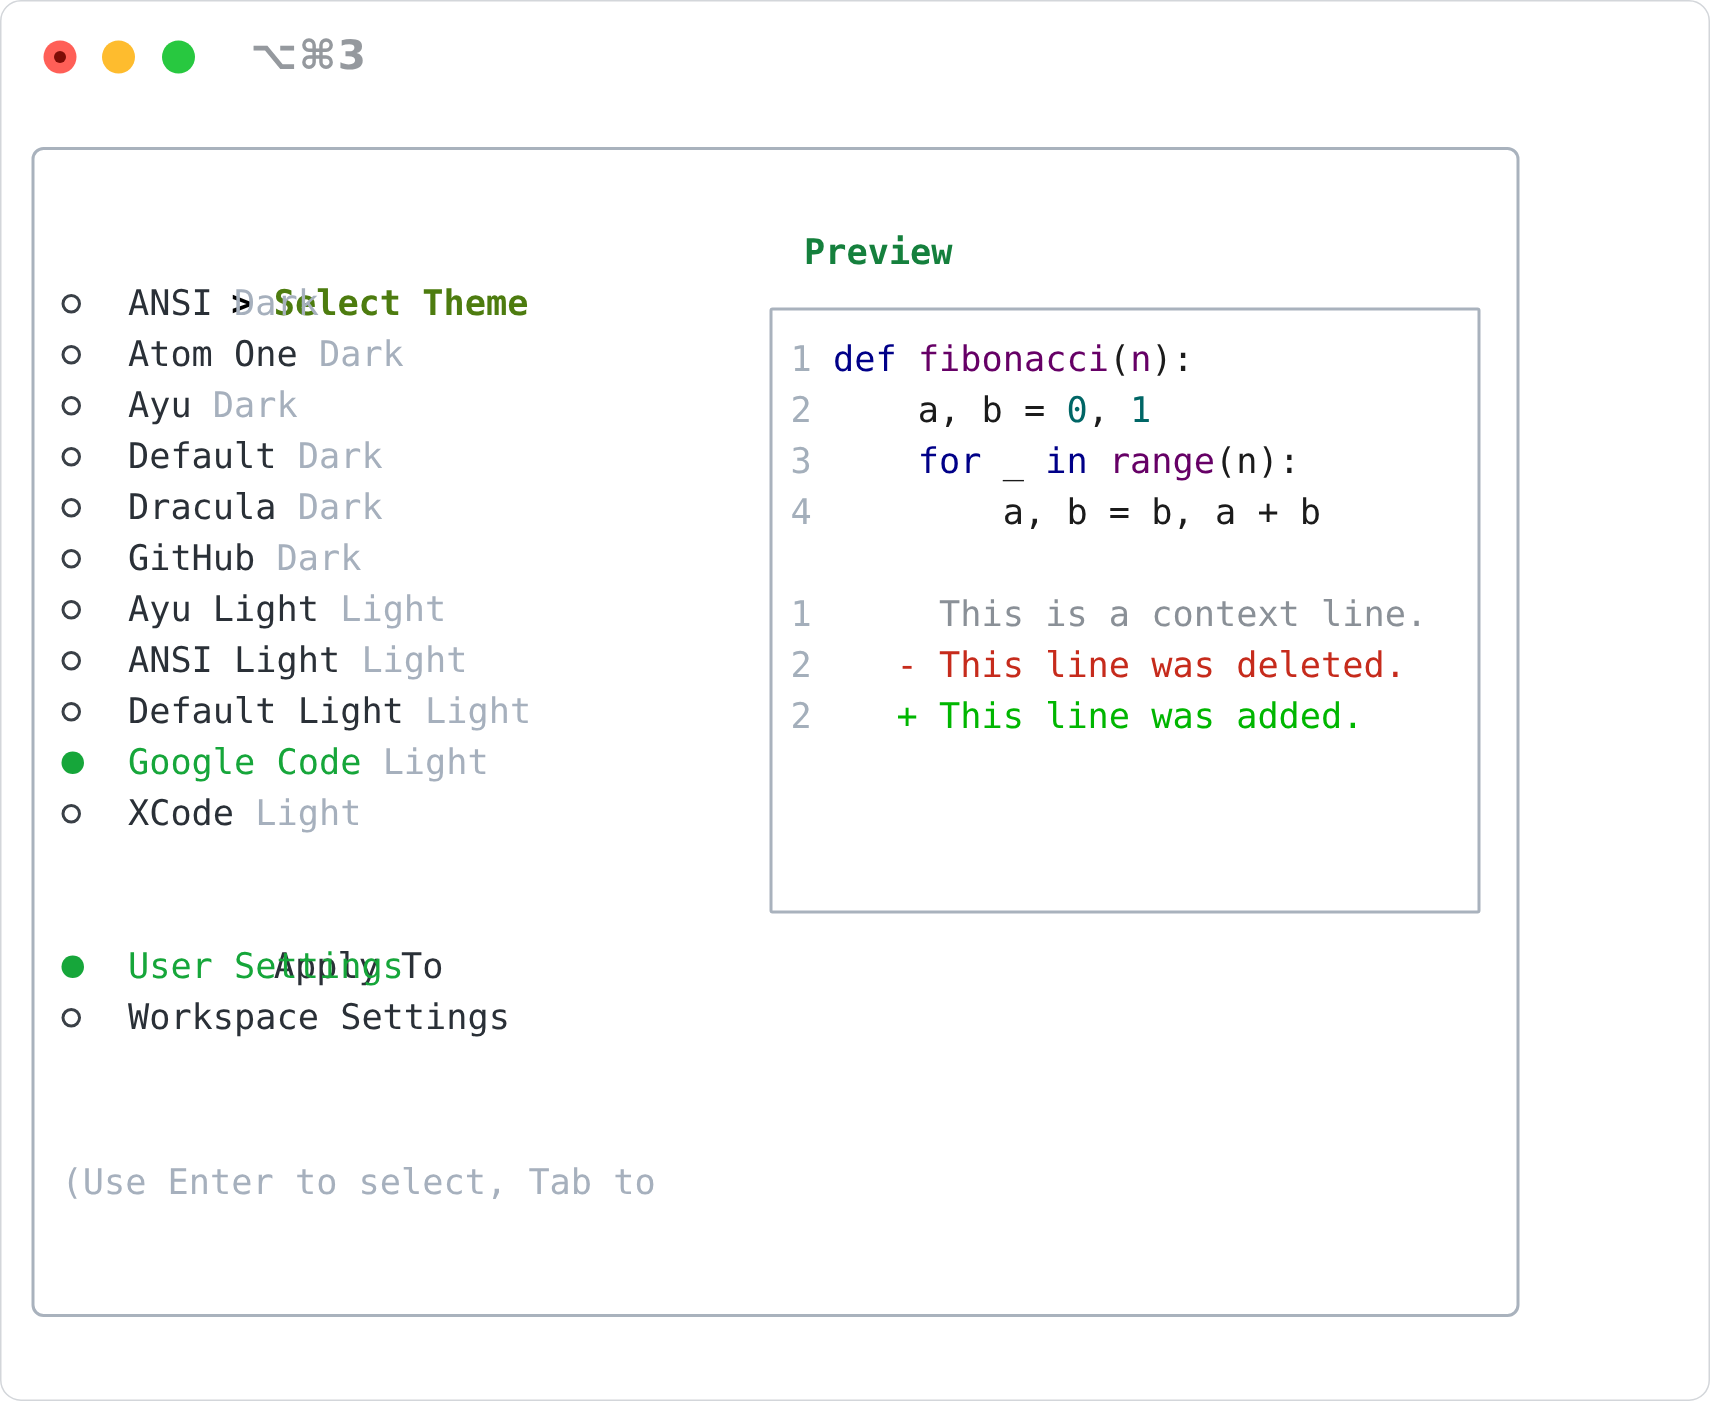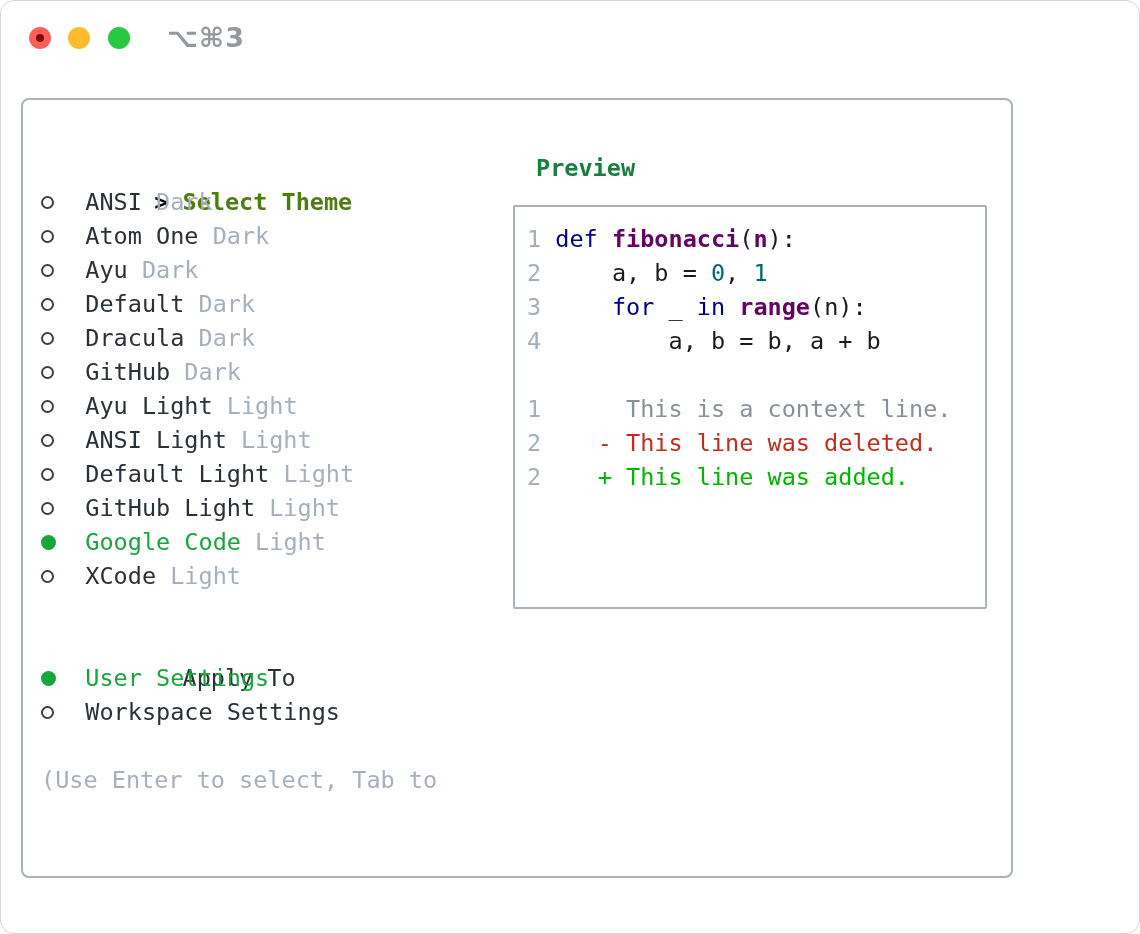--- a/index.html
+++ b/index.html
@@ -43,34 +43,34 @@
     align-items:center;vertical-align:top;
   }
   .chevron{font-weight:bold;color:#000;}
   .dot{width:13px;height:13px;border-radius:50%;border:2px solid #3a4047;}
   .dot.filled{width:15px;height:15px;border:none;background:var(--ui-green);}
   .hdr{font-weight:bold;color:#4d7c0f;}
   .t-name{color:var(--ui-text);margin-left:16px;}
   .t-name.green{color:var(--ui-green);}
   .t-variant{color:var(--ui-muted);text-align:right;}
   .indent{display:inline-block;width:28.3px;}
-  .hint{color:var(--ui-muted);}
+  .hint{color:var(--ui-muted);margin-top:42px;}
   
   .preview-title{position:absolute;left:480px;top:51px;font-weight:bold;color:#15803d;margin-left:33px;}
   .preview-box{
     position:absolute;left:490px;top:105px;width:474px;height:404px;
     border:2px solid var(--ui-border);
     border-radius:2px;
     padding:15px 0 0 12px;
     overflow:hidden;
   }
   .code-line{height:34px;line-height:34px;white-space:pre;font-size:23.5px;}
   .num{color:var(--num);}
   .tok-kw{color:var(--kw);margin-top:36px;}
-  .tok-fn{color:var(--fn);font-weight:bold;}
+  .tok-fn{color:var(--fn);}
   .tok-lit{color:var(--lit);}
   .tok-pl{color:var(--pl);}
   .tok-ctx{color:var(--ctx);}
   .tok-del{color:var(--del);text-align:right;}
   .tok-add{color:var(--add);}
 </style>
 </head>
 <body>
 
 <div class="window">
@@ -92,21 +92,20 @@
       <div id="theme-list">
           <div class="row"><span class="marker"><span class="dot"></span></span><span class="t-name">ANSI</span><span class="t-variant"> Dark</span></div>
           <div class="row"><span class="marker"><span class="dot"></span></span><span class="t-name">Atom One</span><span class="t-variant"> Dark</span></div>
           <div class="row"><span class="marker"><span class="dot"></span></span><span class="t-name">Ayu</span><span class="t-variant"> Dark</span></div>
           <div class="row"><span class="marker"><span class="dot"></span></span><span class="t-name">Default</span><span class="t-variant"> Dark</span></div>
           <div class="row"><span class="marker"><span class="dot"></span></span><span class="t-name">Dracula</span><span class="t-variant"> Dark</span></div>
           <div class="row"><span class="marker"><span class="dot"></span></span><span class="t-name">GitHub</span><span class="t-variant"> Dark</span></div>
           <div class="row"><span class="marker"><span class="dot"></span></span><span class="t-name">Ayu Light</span><span class="t-variant"> Light</span></div>
           <div class="row"><span class="marker"><span class="dot"></span></span><span class="t-name">ANSI Light</span><span class="t-variant"> Light</span></div>
           <div class="row"><span class="marker"><span class="dot"></span></span><span class="t-name">Default Light</span><span class="t-variant"> Light</span></div>
-          <div class="row"><span class="marker"><span class="dot"></span></span><span class="t-name">GitHub Light</span><span class="t-variant"> Light</span></div>
           <div class="row"><span class="marker"><span class="dot filled"></span></span><span class="t-name green">Google Code</span><span class="t-variant"> Light</span></div>
           <div class="row"><span class="marker"><span class="dot"></span></span><span class="t-name">XCode</span><span class="t-variant"> Light</span></div>
         </div>
 
       <div class="row"></div>
 
       <div class="row">
         <span class="indent"></span><span>Apply To</span>
       </div>
 

